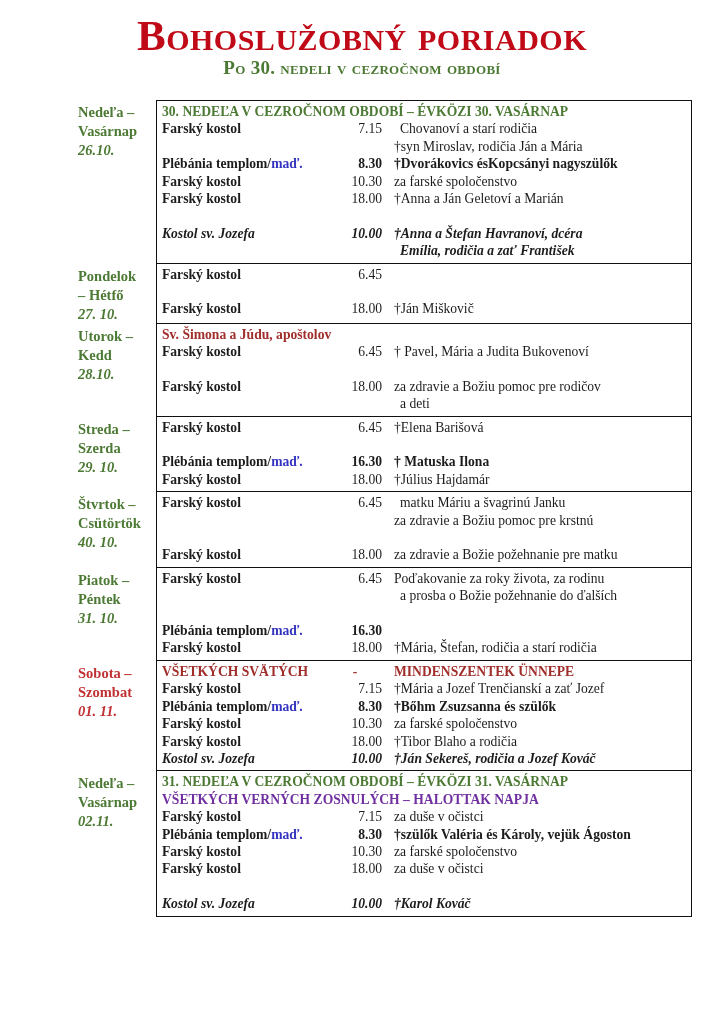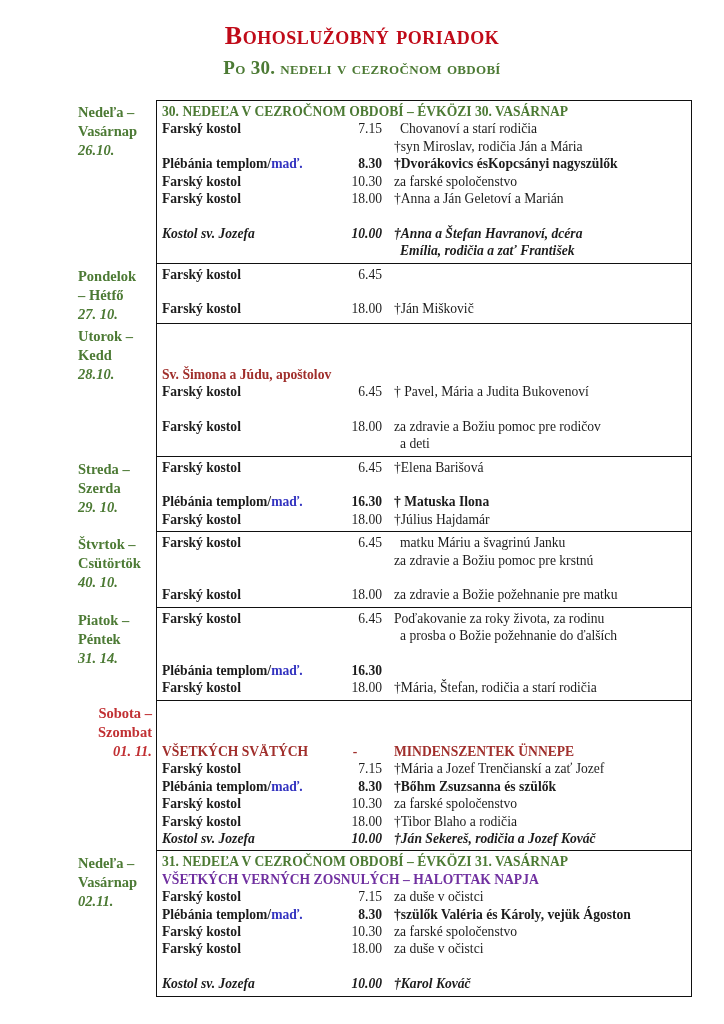--- a/index.html
+++ b/index.html
@@ -2,45 +2,45 @@
 <html style="--title-red: #C00A18; --green: #4C7A34; --dark-red: #A02F2C; --saturday-red: #C13033; --purple: #7030A0; --hungarian-blue: #3333C0; --border: #111111;"><head>
 <meta charset="utf-8">
 <style>
   html,body{margin:0;padding:0;background:#e8e8e8;}
   .page{
     width:724px;height:1024px;margin:0 auto;background:#ffffff;
     font-family:"Liberation Serif", serif;color:#1c1c1c;
     box-sizing:border-box;padding-top:18px;overflow:hidden;position:relative;
   }
   .doc-title{
-    text-align:center;font-weight:bold;font-size:26px;line-height:36px;
+    text-align:center;font-weight:bold;font-size:43px;line-height:36px;
     font-variant:small-caps;letter-spacing:0.5px;color:var(--title-red);
   }
   .doc-subtitle{
     text-align:center;font-weight:bold;font-size:19px;line-height:22px;
     font-variant:small-caps;letter-spacing:0.3px;color:var(--green);margin-top:3px;
   }
   .schedule{margin:21px 32px 0 76px;}
   .sec{display:flex;align-items:stretch;}
   .day{
     flex:0 0 80px;width:80px;box-sizing:border-box;padding:3px 4px 0 2px;
     font-weight:bold;font-size:14.5px;line-height:19px;
   }
   .day.col-green{color:var(--green);}
-  .day.col-red{color:var(--saturday-red);text-align:right;}
+  .day.col-red{color:var(--saturday-red);}
   .day-date{font-style:italic;}
   .box{
     flex:1;border:1.4px solid var(--border);border-top:none;
     box-sizing:border-box;padding:2px 5px 3px 5px;
     font-size:13.6px;line-height:17.4px;
   }
   .sec:first-child .box{border-top:1.4px solid var(--border);}
   .banner{font-weight:bold;}
   .banner.green,.banner-row.green{color:var(--green);}
-  .banner.darkred,.banner-row.darkred{color:var(--dark-red);margin-top:40px;}
+  .banner.darkred,.banner-row.darkred{color:var(--dark-red);}
   .banner.purple,.banner-row.purple{color:var(--purple);}
   .row{display:flex;}
   .spacer{height:17.4px;}
   .c-church{flex:0 0 166px;font-weight:bold;}
   .c-time{flex:0 0 54px;text-align:right;white-space:nowrap;}
   .c-desc{flex:1;padding-left:12px;}
   .c-desc .line.cont{padding-left:6px;}
   .banner-row{font-weight:bold;}
   .banner-row .c-time{text-align:center;}
   .style-bold .c-time,.style-bold .c-desc{font-weight:bold;}
@@ -204,21 +204,21 @@
             <div class="c-desc">
               <div class="line">za zdravie a Božie požehnanie pre matku</div>
             </div>
           </div>
         </div>
       </div>
       <div class="sec">
         <div class="day col-green">
           <div class="day-line">Piatok –</div>
           <div class="day-line">Péntek</div>
-          <div class="day-date">31. 14.</div>
+          <div class="day-date">31. 10.</div>
         </div>
         <div class="box">
           <div class="row style-normal">
             <div class="c-church"><span>Farský kostol</span></div>
             <div class="c-time">6.45</div>
             <div class="c-desc">
               <div class="line">Poďakovanie za roky života, za rodinu</div>
               <div class="line cont">a prosba o Božie požehnanie do ďalších</div>
             </div>
           </div>

